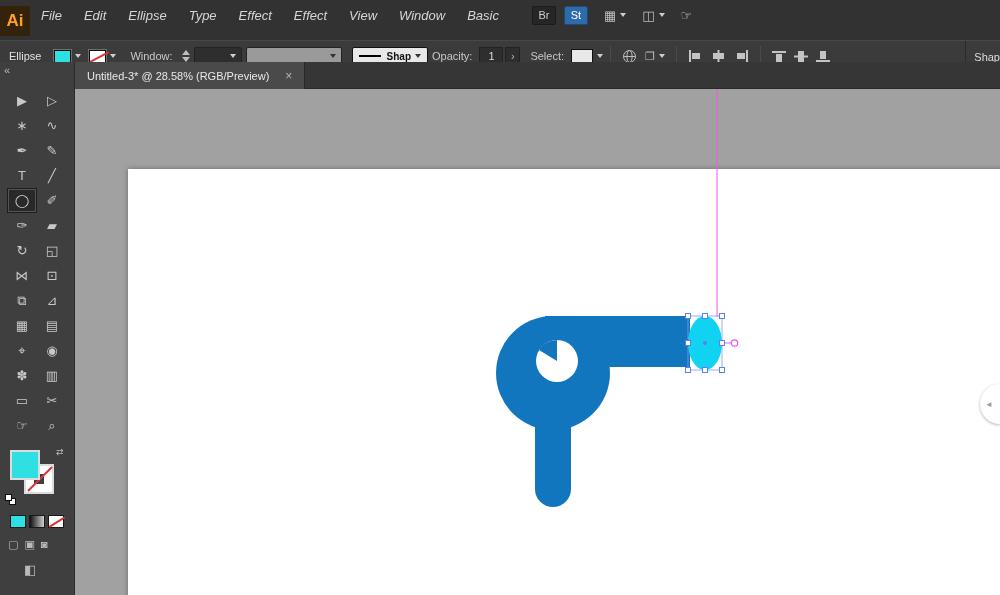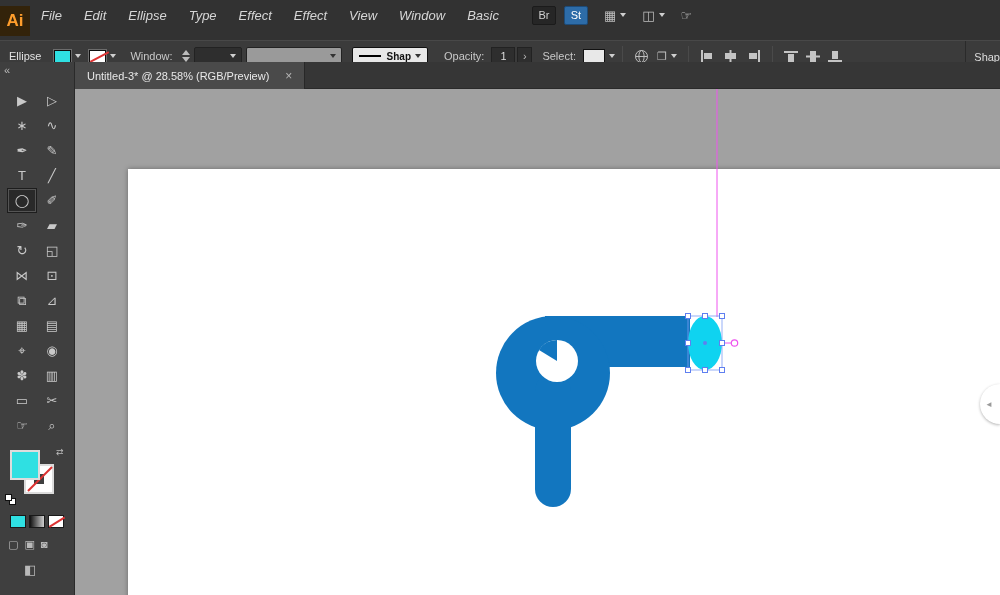--- a/index.html
+++ b/index.html
@@ -154,21 +154,21 @@
   <span class="dd light">
       <span class="caret" style="border-top-color:#333"></span>
     </span>
 
   <span class="style-chip">
     <span class="line"></span>
     <b>Shap</b>
     <span class="caret" style="border-top-color:#333"></span>
   </span>
 
-  <span class="cb-label" style="margin-left:16px">Opacity:</span>
+  <span class="cb-label" style="margin-left:4px">Opacity:</span>
   <input class="opacity-input" value="100%" style="">
   <span class="panel-arrow">›</span>
 
   <span class="cb-label" style="margin-left:10px">Select:</span>
   <span class="mini-chip"></span>
   <span class="caret"></span>
 
   <span class="cb-sep"></span>
   <span class="cb-icon">
     <svg width="15" height="15" viewBox="0 0 15 15" fill="none" stroke="#bdbdbd" stroke-width="1">

